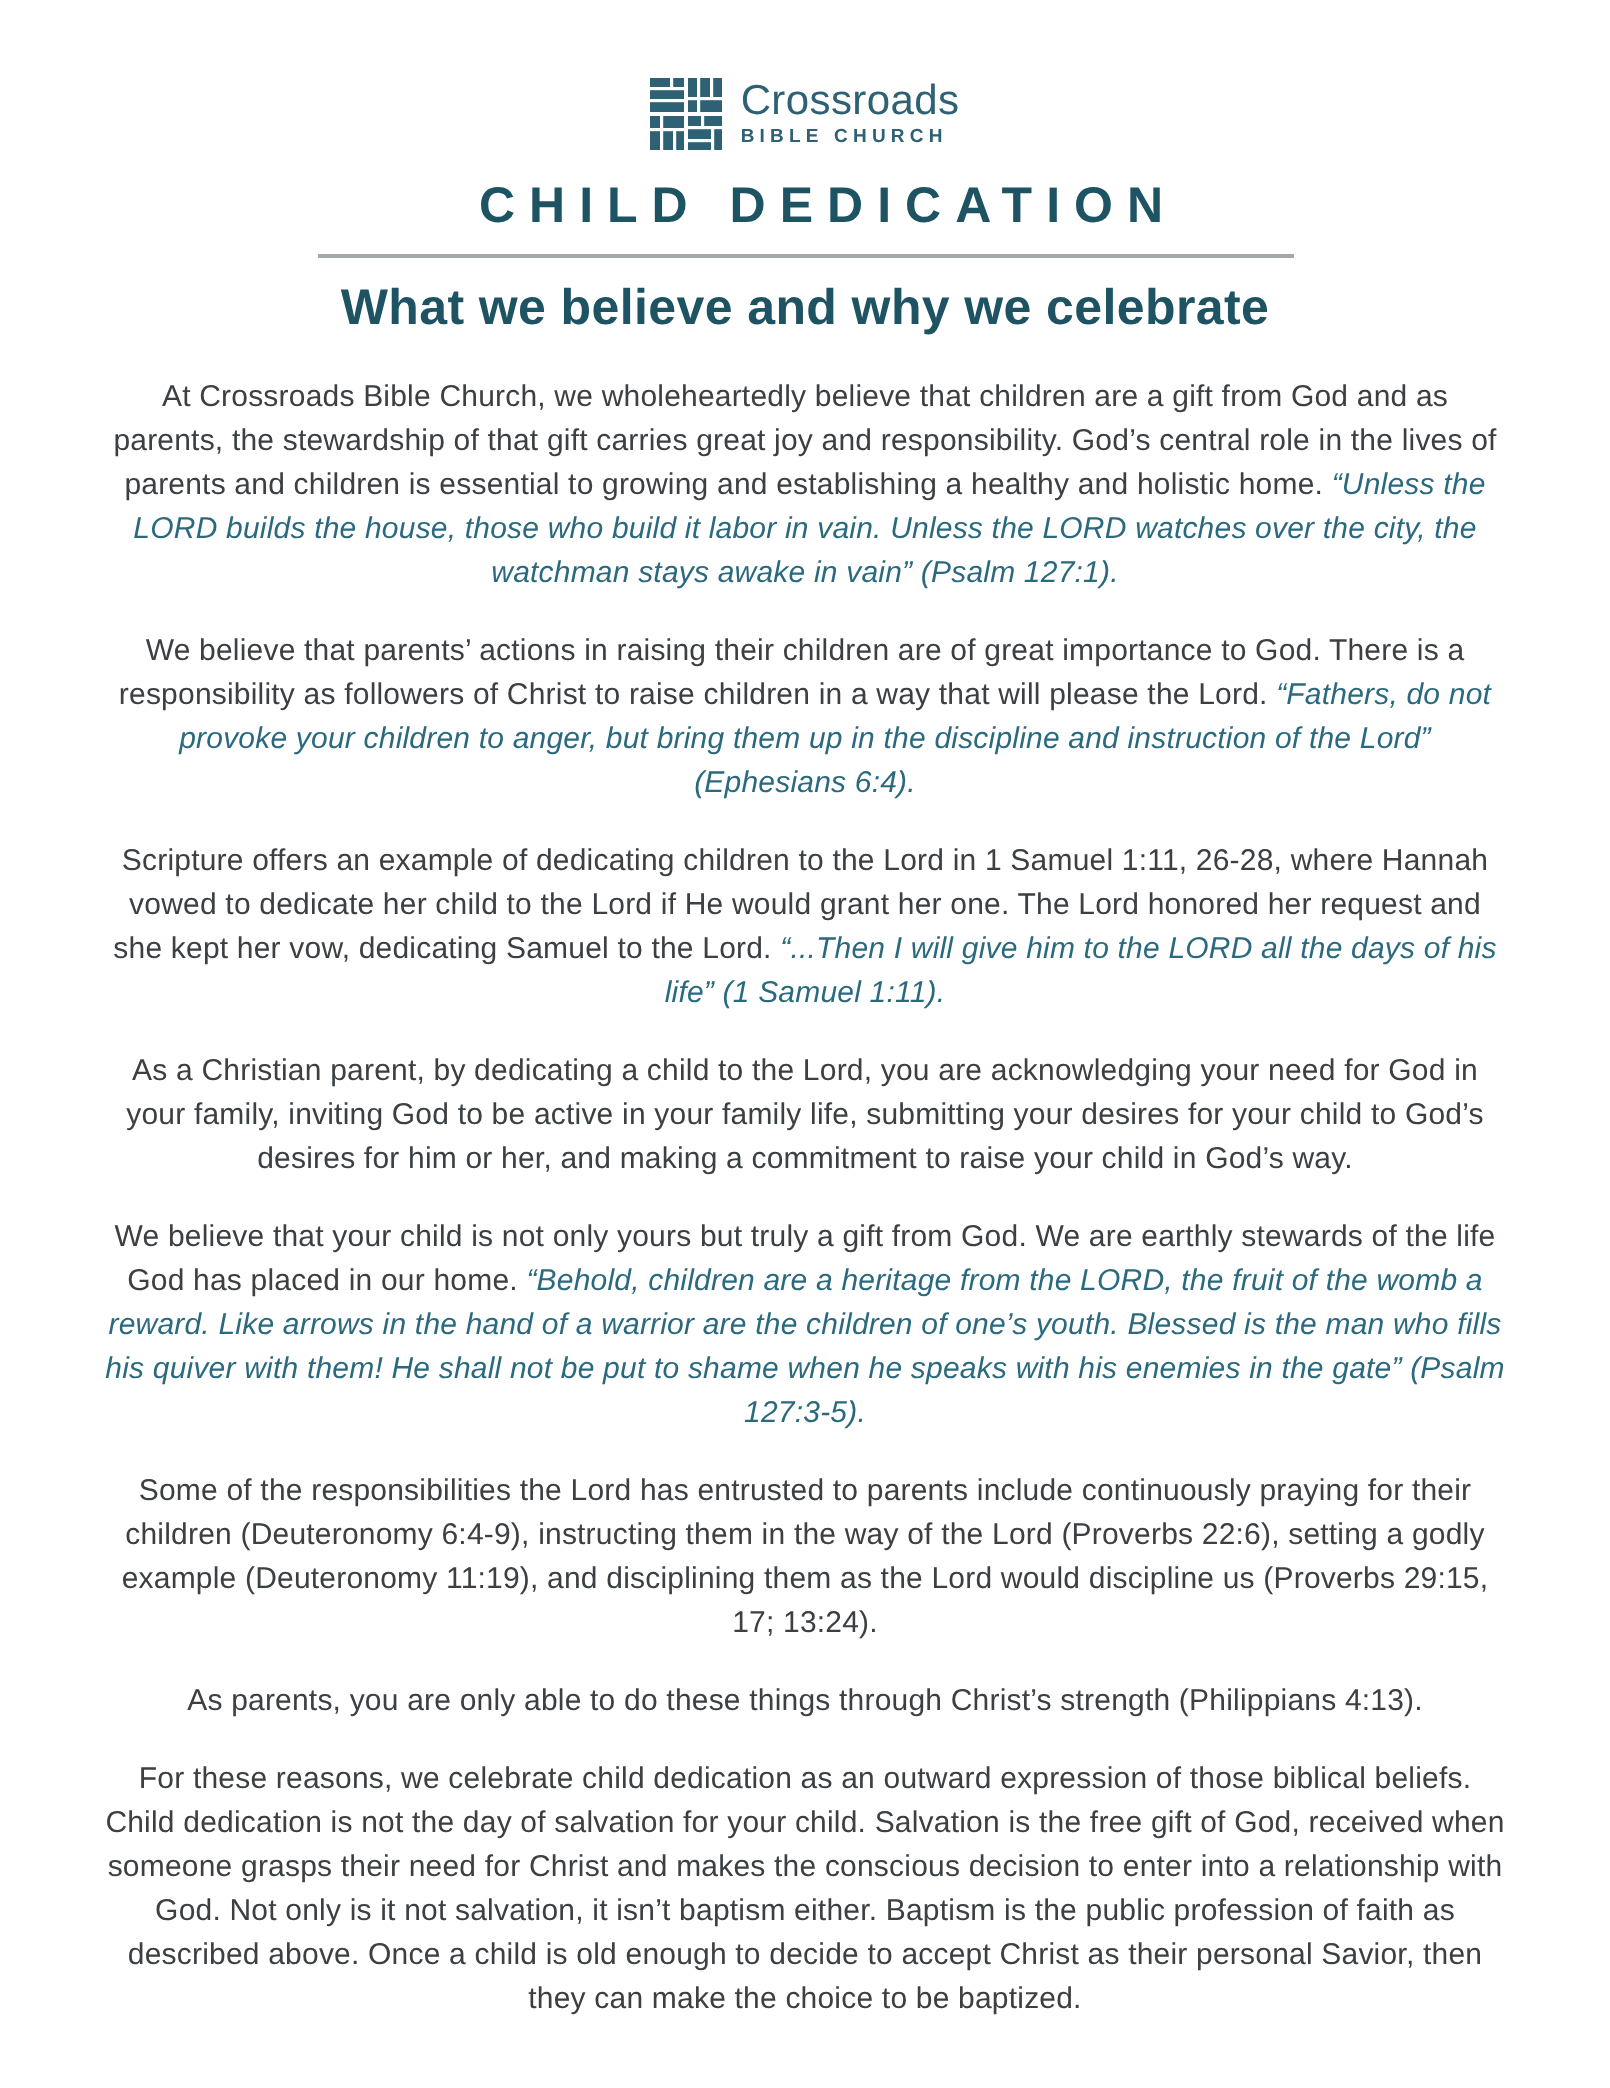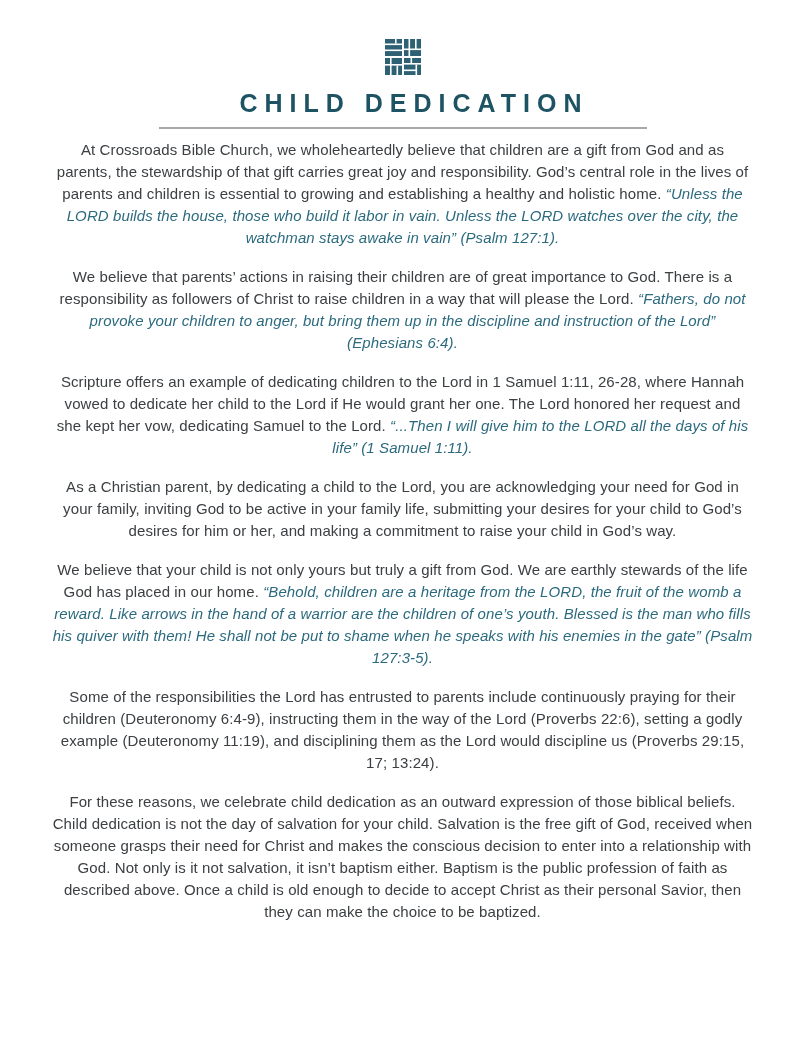--- a/index.html
+++ b/index.html
@@ -118,30 +118,36 @@
           <rect x="5" y="19" width="1.6" height="17"></rect>
           <rect x="11.5" y="26.5" width="1.6" height="9.5"></rect>
 
           <rect x="19" y="24" width="17" height="1.6"></rect>
           <rect x="19" y="30.5" width="12" height="1.6"></rect>
           <rect x="25.5" y="19" width="1.6" height="5"></rect>
           <rect x="30.5" y="25.5" width="1.6" height="10.5"></rect>
         </g>
       </svg>
     </span>
+    <span class="logo-text">
+      <span class="logo-name">Crossroads</span>
+      <span class="logo-tagline">BIBLE CHURCH</span>
+    </span>
   </div>
 
   <h1 class="doc-title">CHILD DEDICATION</h1>
 
   <div class="title-rule"></div>
 
+  <h2 class="doc-subtitle">What we believe and why we celebrate</h2>
 
   <div class="content">
       <p class="para"><span class="normal">At Crossroads Bible Church, we wholeheartedly believe that children are a gift from God and as parents, the stewardship of that gift carries great joy and responsibility. God’s central role in the lives of parents and children is essential to growing and establishing a healthy and holistic home. </span><span class="quote">“Unless the LORD builds the house, those who build it labor in vain. Unless the LORD watches over the city, the watchman stays awake in vain” (Psalm 127:1).</span></p>
       <p class="para"><span class="normal">We believe that parents’ actions in raising their children are of great importance to God. There is a responsibility as followers of Christ to raise children in a way that will please the Lord. </span><span class="quote">“Fathers, do not provoke your children to anger, but bring them up in the discipline and instruction of the Lord” (Ephesians 6:4).</span></p>
       <p class="para"><span class="normal">Scripture offers an example of dedicating children to the Lord in 1 Samuel 1:11, 26-28, where Hannah vowed to dedicate her child to the Lord if He would grant her one. The Lord honored her request and she kept her vow, dedicating Samuel to the Lord. </span><span class="quote">“...Then I will give him to the LORD all the days of his life” (1 Samuel 1:11).</span></p>
       <p class="para"><span class="normal">As a Christian parent, by dedicating a child to the Lord, you are acknowledging your need for God in your family, inviting God to be active in your family life, submitting your desires for your child to God’s desires for him or her, and making a commitment to raise your child in God’s way.</span></p>
       <p class="para"><span class="normal">We believe that your child is not only yours but truly a gift from God. We are earthly stewards of the life God has placed in our home. </span><span class="quote">“Behold, children are a heritage from the LORD, the fruit of the womb a reward. Like arrows in the hand of a warrior are the children of one’s youth. Blessed is the man who fills his quiver with them! He shall not be put to shame when he speaks with his enemies in the gate” (Psalm 127:3-5).</span></p>
       <p class="para"><span class="normal">Some of the responsibilities the Lord has entrusted to parents include continuously praying for their children (Deuteronomy 6:4-9), instructing them in the way of the Lord (Proverbs 22:6), setting a godly example (Deuteronomy 11:19), and disciplining them as the Lord would discipline us (Proverbs 29:15, 17; 13:24).</span></p>
+      <p class="para"><span class="normal">As parents, you are only able to do these things through Christ’s strength (Philippians 4:13).</span></p>
       <p class="para"><span class="normal">For these reasons, we celebrate child dedication as an outward expression of those biblical beliefs. Child dedication is not the day of salvation for your child. Salvation is the free gift of God, received when someone grasps their need for Christ and makes the conscious decision to enter into a relationship with God. Not only is it not salvation, it isn’t baptism either. Baptism is the public profession of faith as described above. Once a child is old enough to decide to accept Christ as their personal Savior, then they can make the choice to be baptized.</span></p>
     </div>
 
 </div>
 
 </body></html>

